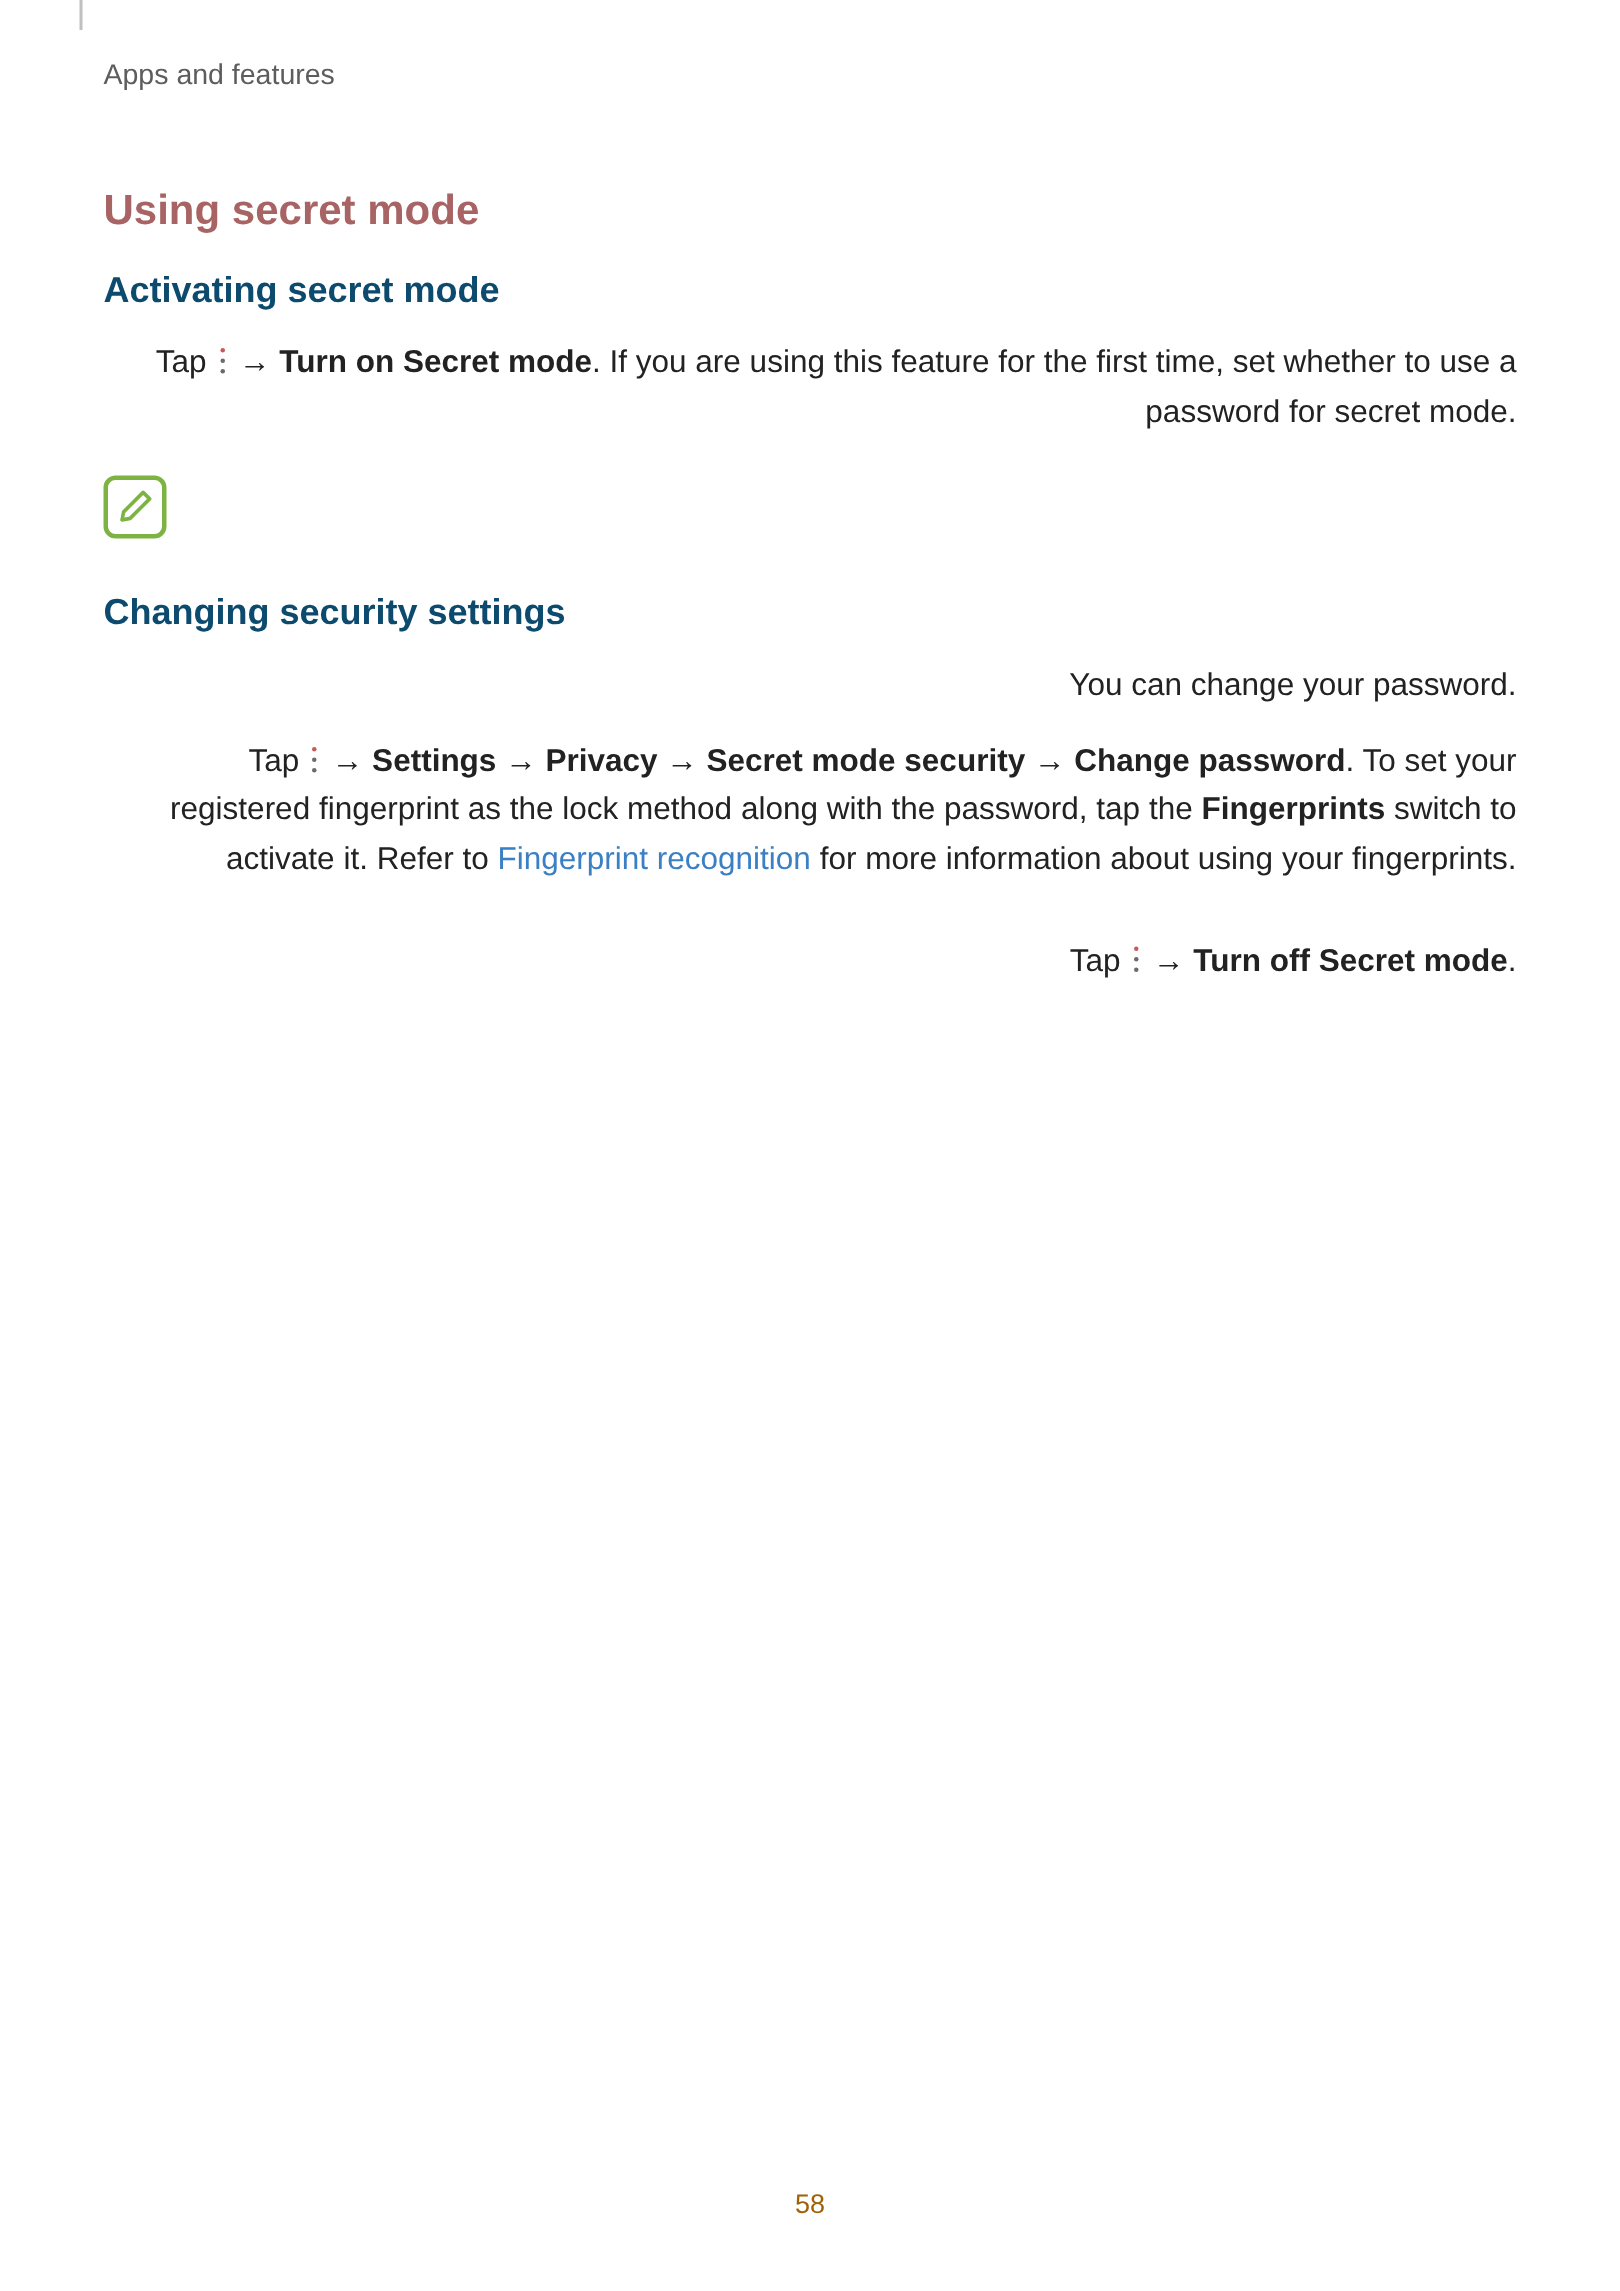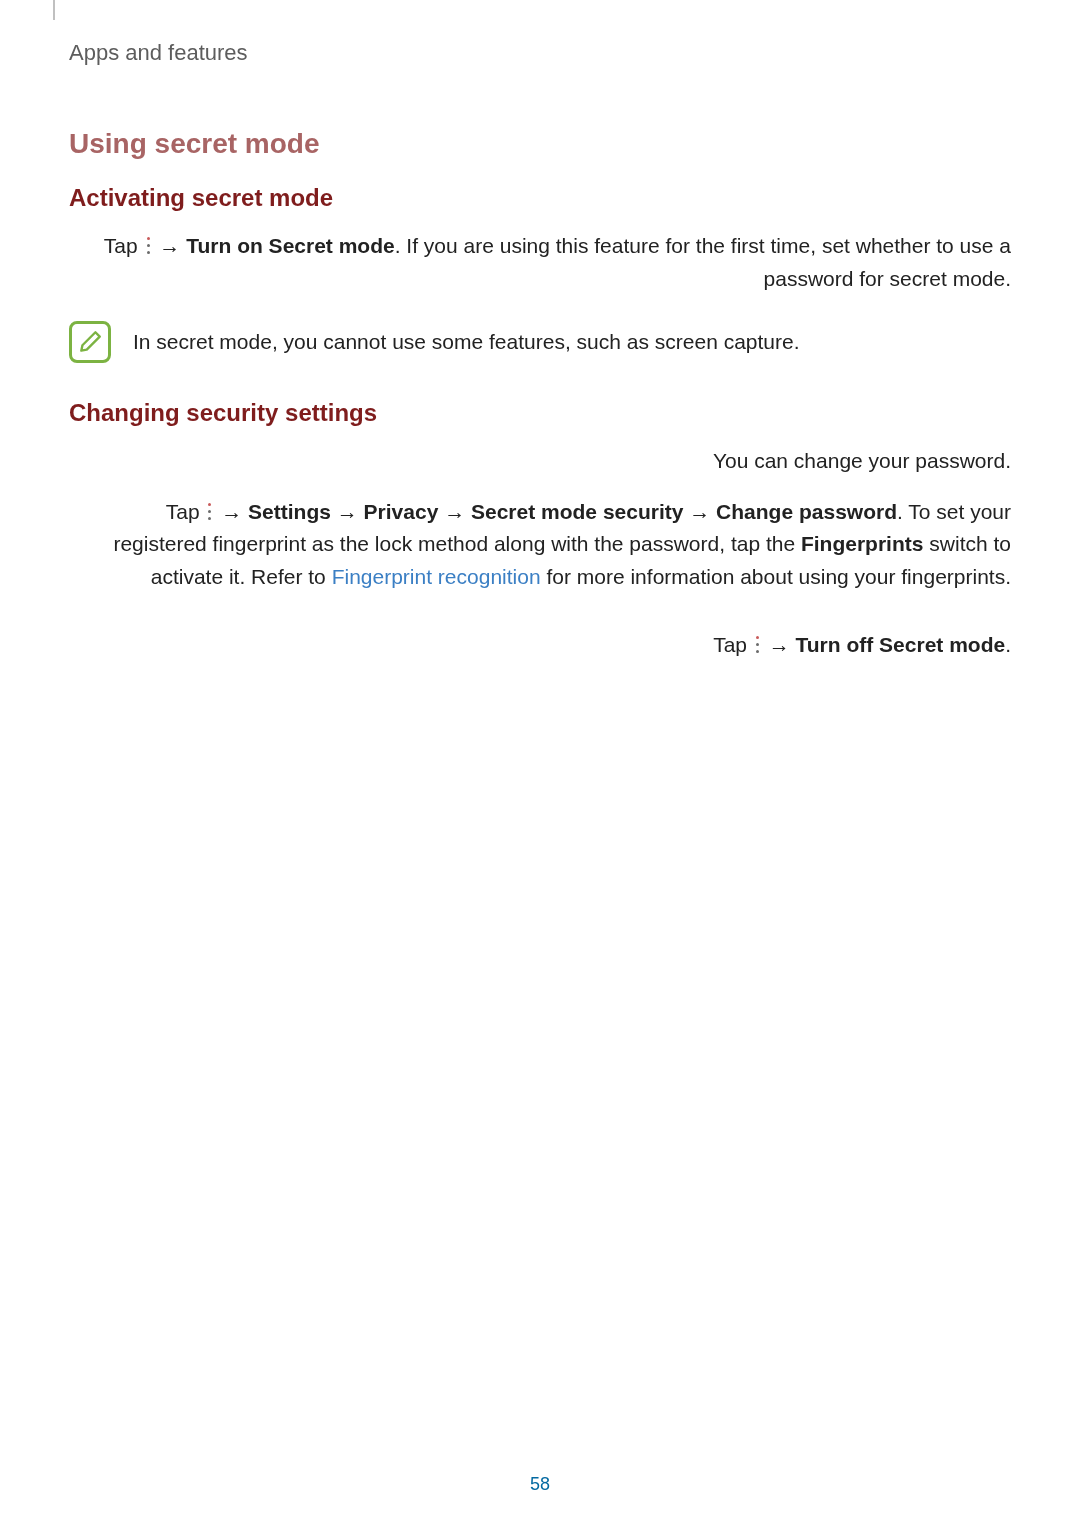--- a/index.html
+++ b/index.html
@@ -21,41 +21,41 @@
     }
     .top-divider {
       position: absolute;
       left: 53px;
       top: 0;
       width: 2px;
       height: 20px;
       background: #c0c0c0;
     }
     .breadcrumb {
-      font-size: 22px;
+      font-size: 19px;
       color: #5d5d5d;
       margin-bottom: 62px;
       margin-left: 0px;
     }
     .h1 {
       font-size: 28px;
       font-weight: 700;
       color: #a86464;
       margin-bottom: 24px;
     }
     .body-text {
       font-size: 21px;
       color: #222;
       line-height: 1.55;
       margin-bottom: 32px;
     }
     .h2 {
       font-size: 24px;
       font-weight: 700;
-      color: #7f1d1d;
+      color: #0c4a6e;
       margin-bottom: 18px;
       margin-top: 10px;
     }
     .section-block {
       margin-bottom: 22px;
     }
     .para {
       font-size: 21px;
       color: #222;
       line-height: 1.55;
@@ -112,26 +112,26 @@
       font-size: 21px;
       color: #222;
       line-height: 1.5;
     }
     .link {
       color: #3b7fc4;
       cursor: pointer;
     }
     .page-number {
       position: absolute;
-      bottom: 32px;
+      bottom: 47px;
       left: 0;
       right: 0;
       text-align: center;
       font-size: 18px;
-      color: #0369a1;
+      color: #a16207;
     }
   </style>
 </head>
 <body>
 
 <div class="page">
   <div class="top-divider"></div>
 
   <div class="breadcrumb">Apps and features</div>
 
@@ -144,21 +144,20 @@
     <p class="para">
       <span>Tap </span><span class="more-icon"><span class="dot d1"></span><span class="dot d2"></span><span class="dot d3"></span></span><span class="arrow"> → </span><span class="bold">Turn on Secret mode</span><span>. If you are using this feature for the first time, set whether to use a password for secret mode.</span>
     </p>
 
     <div class="note-box">
       <div class="note-icon">
         <svg viewBox="0 0 24 24" fill="none" stroke="#7cb342" stroke-width="2.2" stroke-linecap="round" stroke-linejoin="round">
           <path d="M17 3l4 4L9 19l-5 1 1-5L17 3z"></path>
         </svg>
       </div>
-      <div class="note-text">In secret mode, you cannot use some features, such as screen capture.</div>
     </div>
 
   </div>
 
   <div class="section-block" style="margin-top:36px;">
     <h2 class="h2">Changing security settings</h2>
 
     <p class="para para-mb">You can change your password.</p>
 
     <p class="para">

